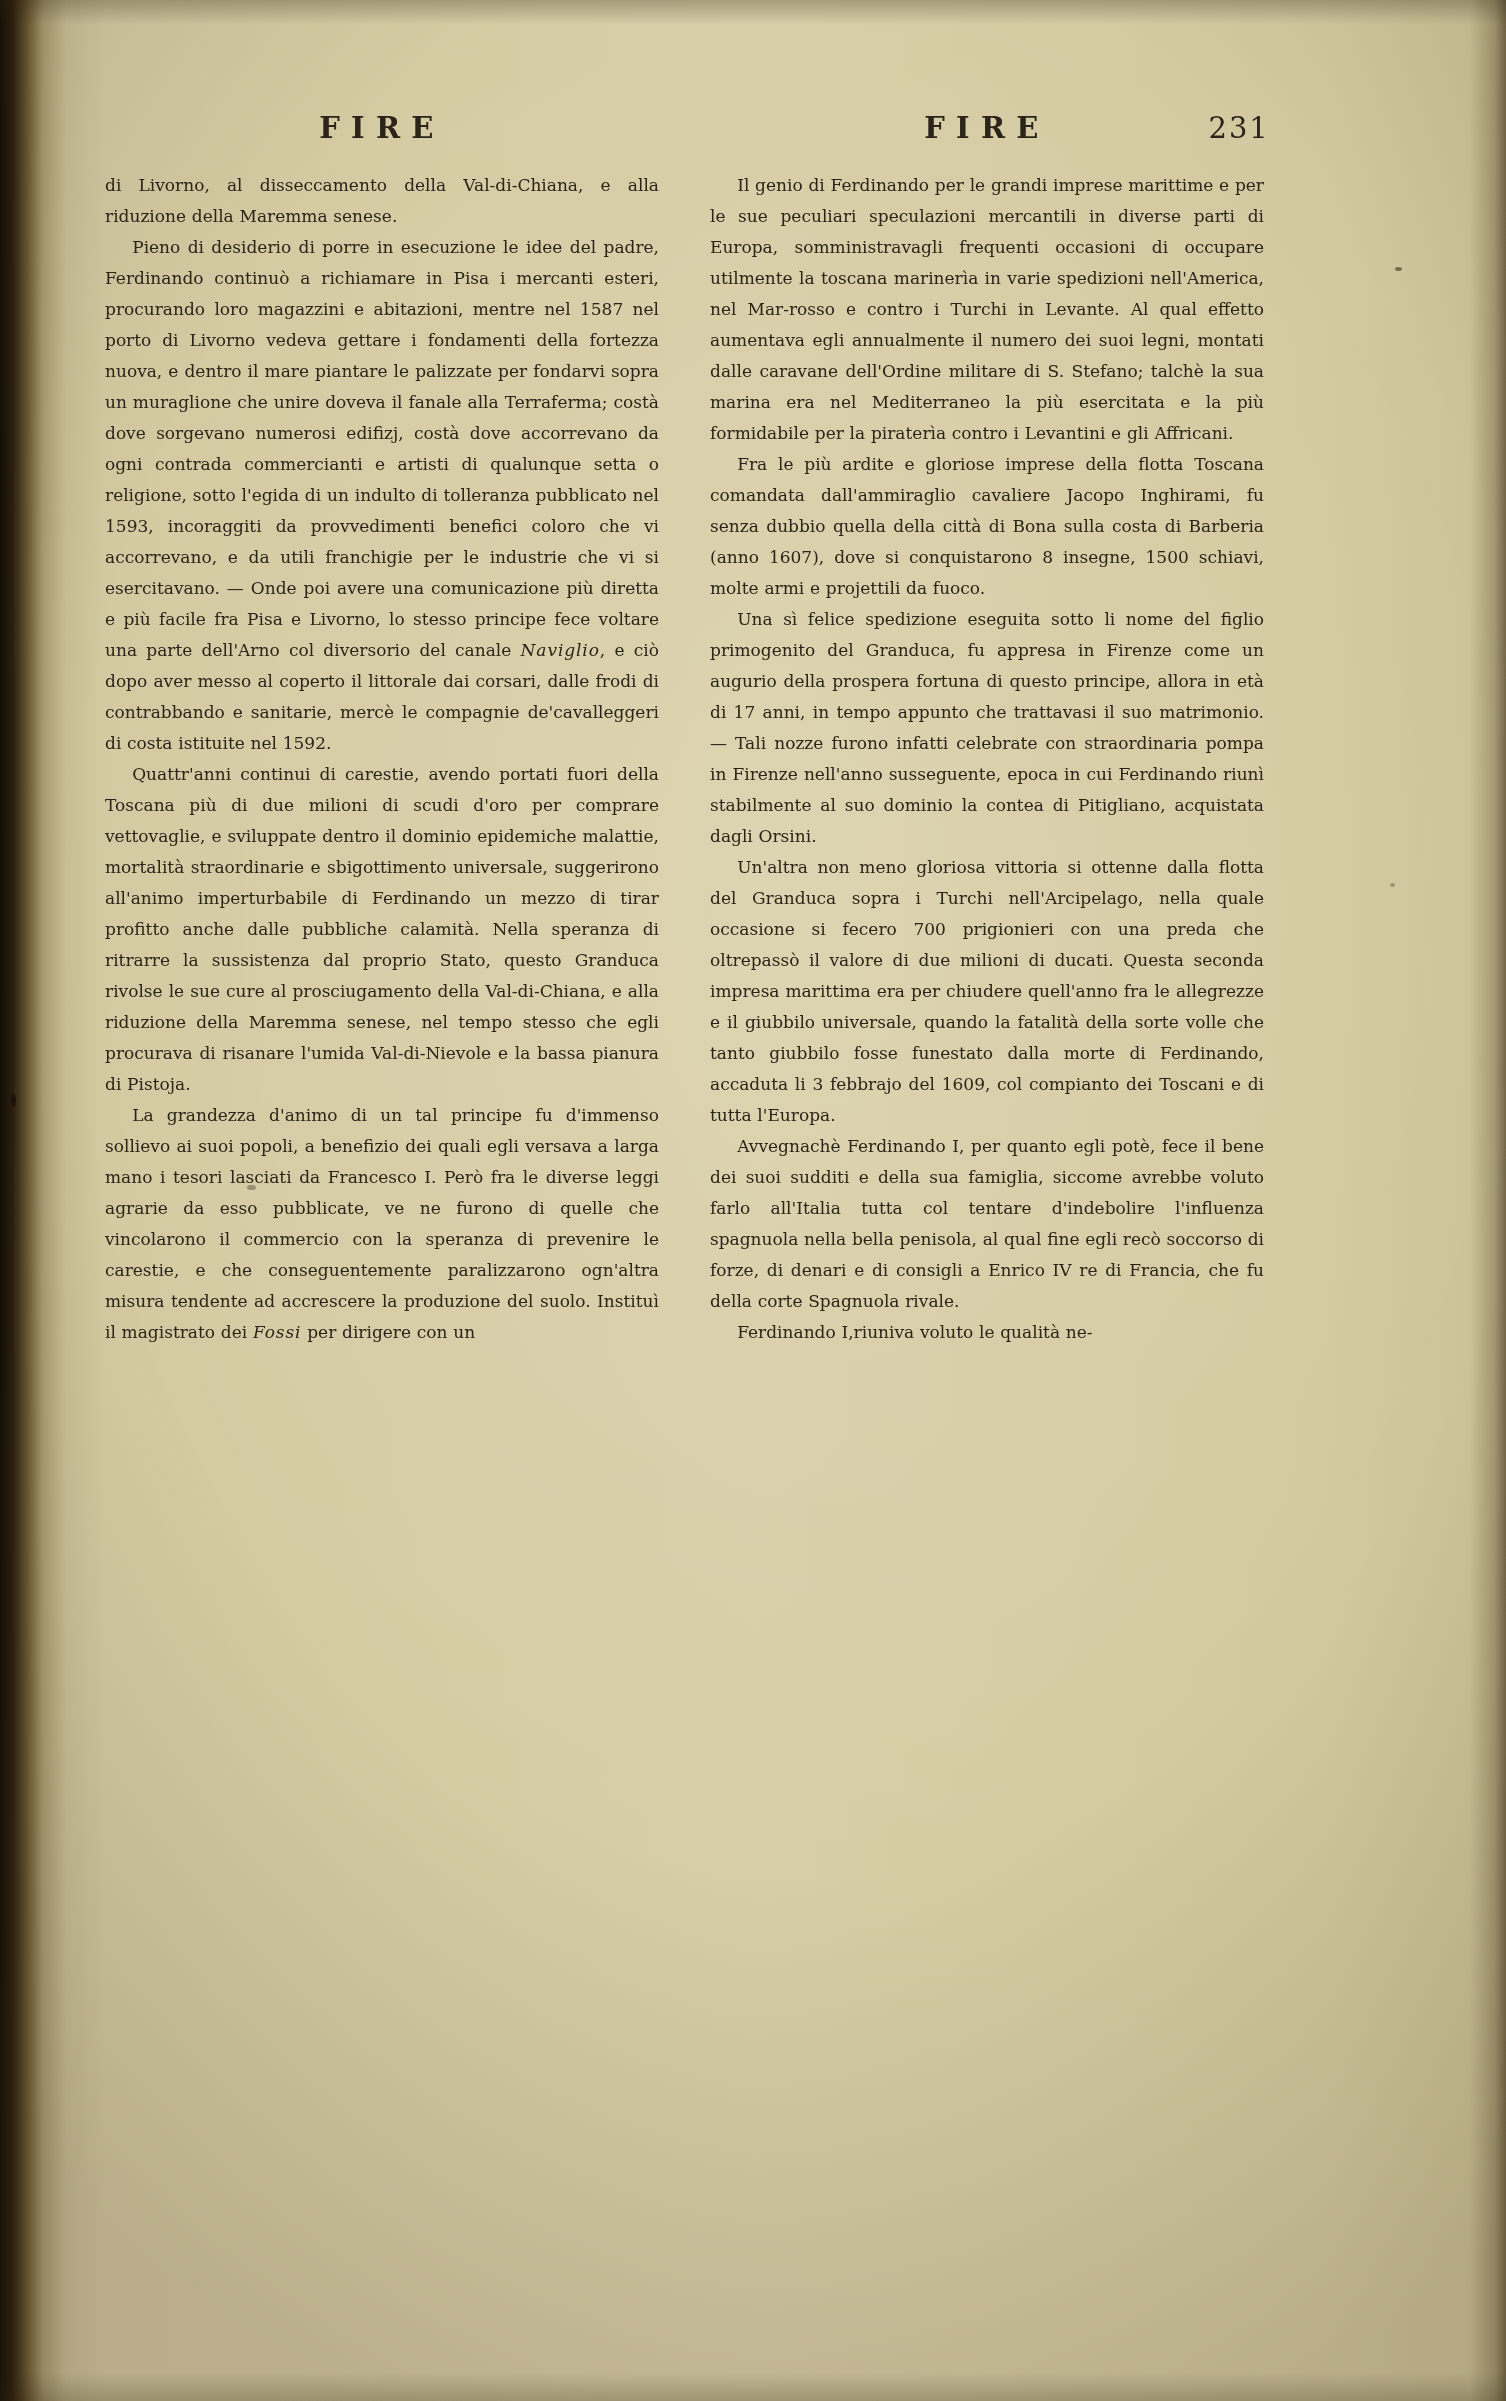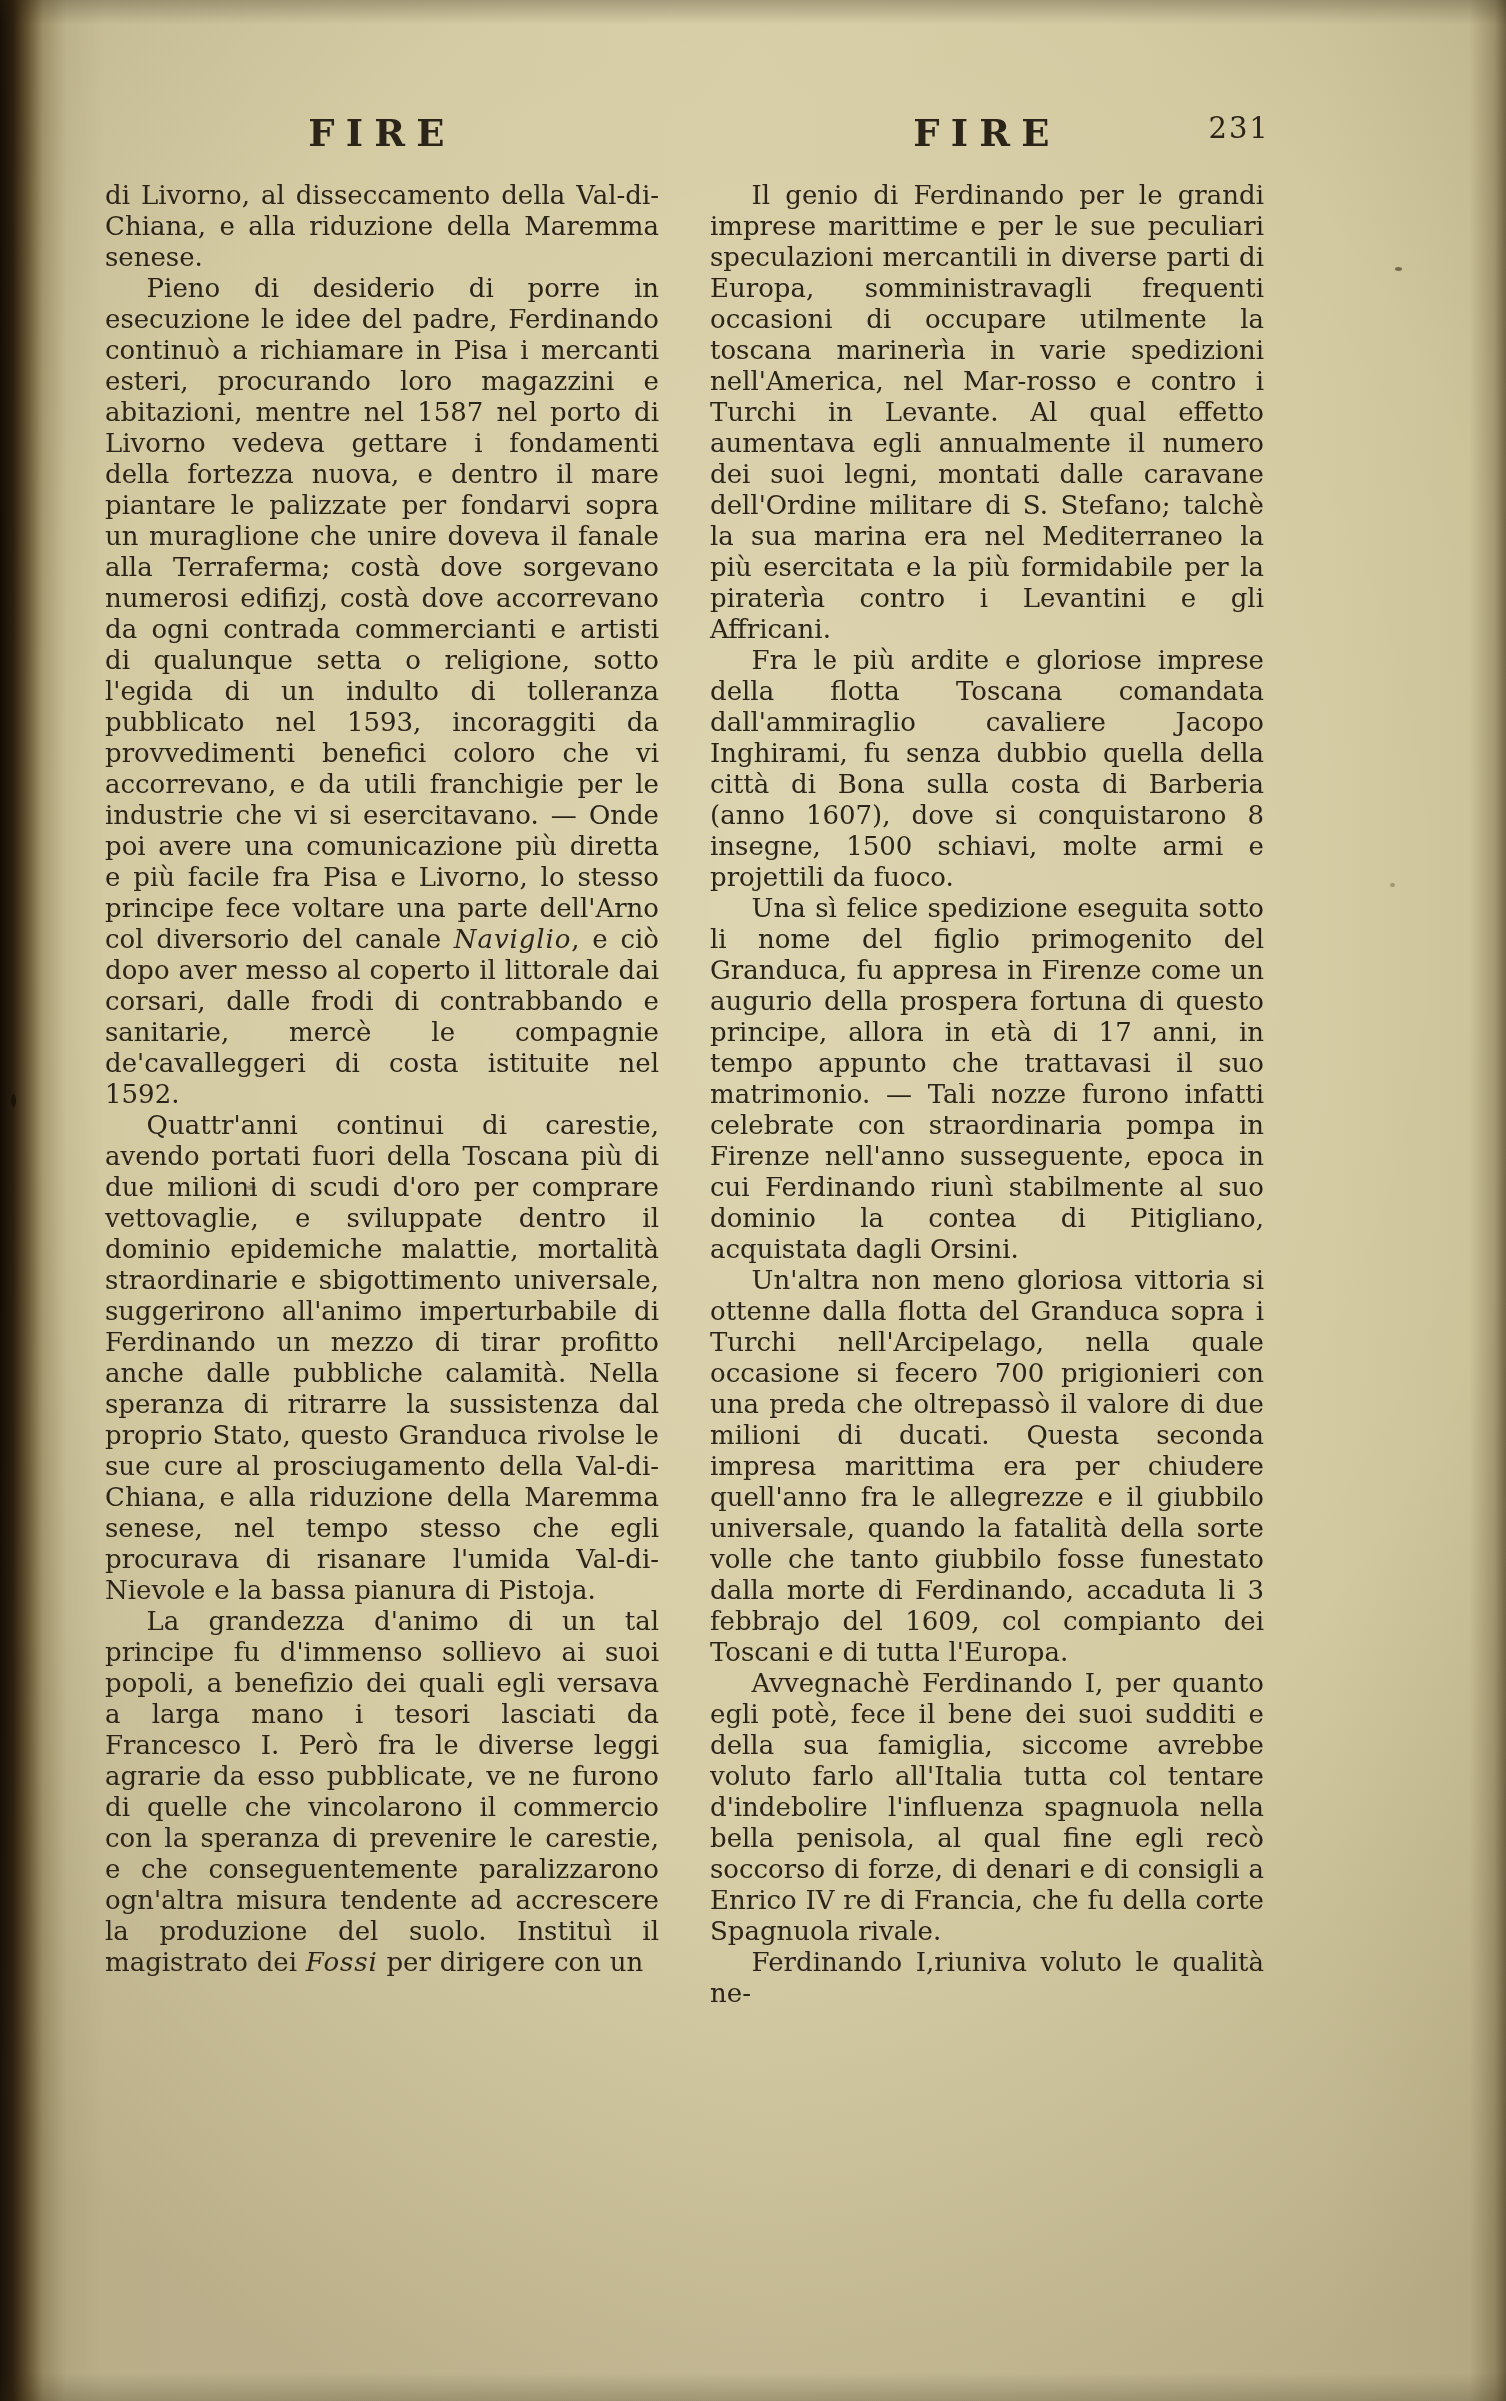--- a/index.html
+++ b/index.html
@@ -40,40 +40,40 @@
     width: 100%;
     margin-bottom: 24.5px;
   }
   .head-half {
     position: relative;
     width: 554px;
     text-align: center;
   }
   .head-half.left { margin-right: 51px; }
   .head-word {
-    font-size: 37px;
+    font-size: 29px;
     font-weight: bold;
     letter-spacing: 11.3px;
     color: var(--ink, #2b2418);
   }
   .page-number {
     position: absolute;
     right: -5.6px;
     top: 0;
     font-size: 29px;
     font-weight: normal;
     letter-spacing: 1.9px;
   }
   .columns {
     display: flex;
     gap: 51px;
   }
   .column {
     width: 554px;
-    font-size: 26px;
+    font-size: 17px;
     line-height: 31px;
     text-align: justify;
   }
   .column p.para {
     margin: 0;
     text-indent: 1.6em;
     word-spacing: 0.02em;
   }
   .column p.para.no-indent { text-indent: 0; }
   .column p.para i { font-style: italic; letter-spacing: 0.9px; }

